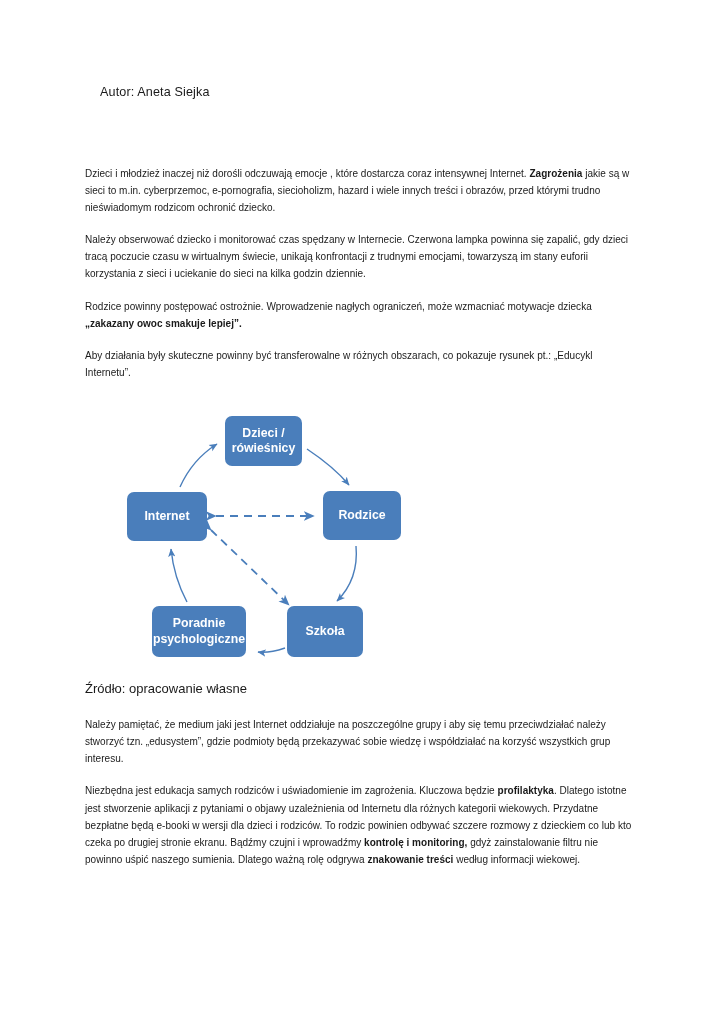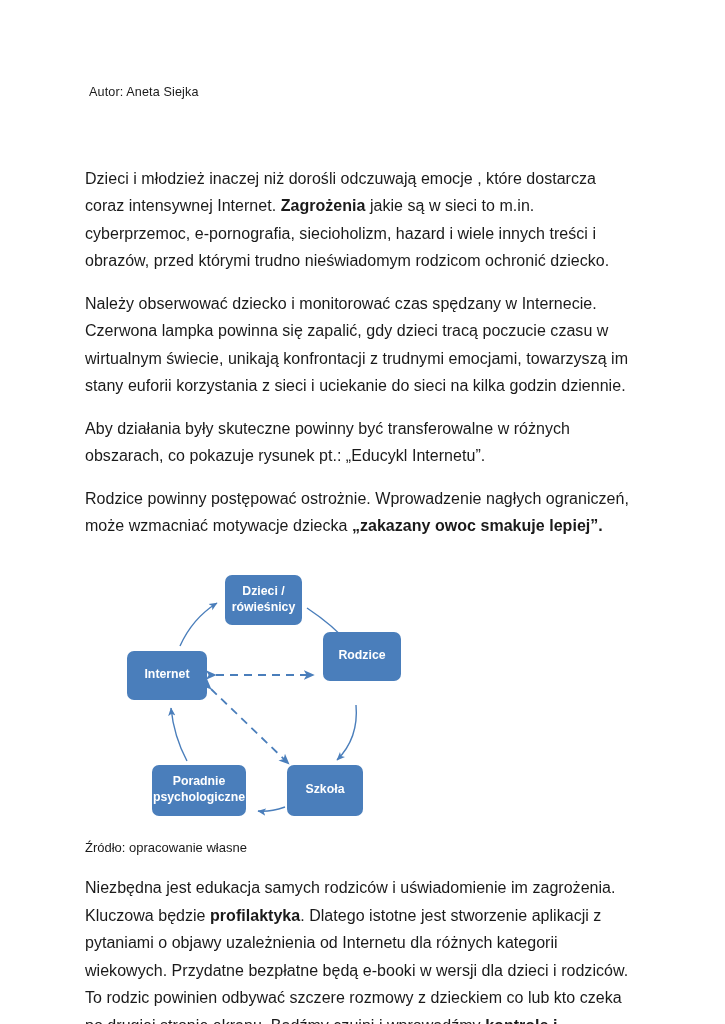--- a/index.html
+++ b/index.html
@@ -29,25 +29,25 @@
   }
   .doc-title {
     font-size: 12.6px;
     line-height: 1.55;
     margin: 0 0 17px 0;
     letter-spacing: 0.01em;
   }
   .doc-author {
     font-size: 12.6px;
     line-height: 1.55;
-    margin: 0 0 62px 4px;
+    margin: 0 0 62px 15px;
     letter-spacing: 0.01em;
   }
   p.body-par {
-    font-size: 16px;
+    font-size: 10px;
     line-height: 1.72;
     margin: 0 0 15px 0;
     text-align: left;
     letter-spacing: 0.002em;
   }
   p.body-par:last-of-type { margin-bottom: 0; }
   b, strong { font-weight: bold; }
 
   
   .diagram-wrap {
@@ -73,43 +73,43 @@
     line-height: 1.28;
     display: flex;
     align-items: center;
     justify-content: center;
     text-align: center;
     box-sizing: border-box;
     padding: 2px 6px;
   }
   .node-children   { left: 140px; top: 17px;  width: 77px;  height: 50px; }
   .node-internet   { left: 42px;  top: 93px;  width: 80px;  height: 49px; }
-  .node-parents    { left: 238px; top: 74px;  width: 78px;  height: 49px; }
+  .node-parents    { left: 238px; top: 92px;  width: 78px;  height: 49px; }
   .node-counseling { left: 67px;  top: 207px; width: 94px; height: 51px; }
   .node-school     { left: 202px; top: 207px; width: 76px;  height: 51px; }
 
   .caption {
     font-size: 13px;
     line-height: 1.5;
     margin: 0 0 17px 0;
     color: #1a1a1a;
   }
 </style>
 </head>
 <body>
 
 <div class="page">
   <div class="content">
 
     <div class="doc-author">Autor: Aneta Siejka</div>
 
     <p class="body-par">Dzieci i młodzież inaczej niż dorośli odczuwają emocje , które dostarcza coraz intensywnej Internet. <b>Zagrożenia</b> jakie są w sieci to m.in. cyberprzemoc, e-pornografia, siecioholizm, hazard i wiele innych treści i obrazów, przed którymi trudno nieświadomym rodzicom ochronić dziecko.</p>
     <p class="body-par">Należy obserwować dziecko i monitorować czas spędzany w Internecie. Czerwona lampka powinna się zapalić, gdy dzieci tracą poczucie czasu w wirtualnym świecie, unikają konfrontacji z trudnymi emocjami,  towarzyszą im stany euforii korzystania z sieci i uciekanie do sieci na kilka godzin dziennie.</p>
+    <p class="body-par">Rodzice powinny postępować ostrożnie. Wprowadzenie nagłych ograniczeń, może wzmacniać motywacje dziecka <b>„zakazany owoc smakuje lepiej”.</b></p>
     <p class="body-par">Aby działania były skuteczne powinny być transferowalne w różnych obszarach, co pokazuje rysunek pt.: „Educykl Internetu”.</p>
-    <p class="body-par">Rodzice powinny postępować ostrożnie. Wprowadzenie nagłych ograniczeń, może wzmacniać motywacje dziecka <b>„zakazany owoc smakuje lepiej”.</b></p>
 
     <div class="diagram-wrap">
       <svg class="diagram-svg" viewBox="0 0 552 268">
         <defs>
           <marker id="ah" markerWidth="7" markerHeight="7" refX="5.6" refY="3" orient="auto">
             <path d="M0,0.4 L6,3 L0,5.6 L1.5,3 Z" fill="#4a7ebb"></path>
           </marker>
           <marker id="ah2" markerWidth="7" markerHeight="7" refX="5.6" refY="3" orient="auto">
             <path d="M0,0.4 L6,3 L0,5.6 L1.5,3 Z" fill="#4a7ebb"></path>
           </marker>
@@ -132,16 +132,17 @@
 
       <div class="node node-children">Dzieci /<br>rówieśnicy</div>
       <div class="node node-internet">Internet</div>
       <div class="node node-parents">Rodzice</div>
       <div class="node node-counseling">Poradnie<br>psychologiczne</div>
       <div class="node node-school">Szkoła</div>
     </div>
 
     <p class="caption">Źródło: opracowanie własne</p>
 
+    <p class="body-par">Należy pamiętać, że medium jaki jest Internet oddziałuje na poszczególne grupy i aby się temu przeciwdziałać należy stworzyć  tzn. „edusystem”, gdzie podmioty będą przekazywać sobie wiedzę i współdziałać na korzyść wszystkich grup interesu.</p>
     <p class="body-par">Niezbędna  jest edukacja samych rodziców i uświadomienie im zagrożenia. Kluczowa będzie <b>profilaktyka</b>. Dlatego istotne jest stworzenie aplikacji z pytaniami o objawy uzależnienia od Internetu dla różnych kategorii wiekowych. Przydatne bezpłatne będą e-booki w wersji dla dzieci i rodziców. To rodzic powinien odbywać szczere rozmowy z dzieckiem co lub kto czeka po drugiej stronie ekranu. Bądźmy czujni i wprowadźmy <b>kontrolę i monitoring,</b> gdyż zainstalowanie filtru nie powinno uśpić naszego sumienia. Dlatego ważną rolę odgrywa <b>znakowanie treści</b> według informacji wiekowej.</p>
 
   </div>
 </div>
 
 </body></html>

